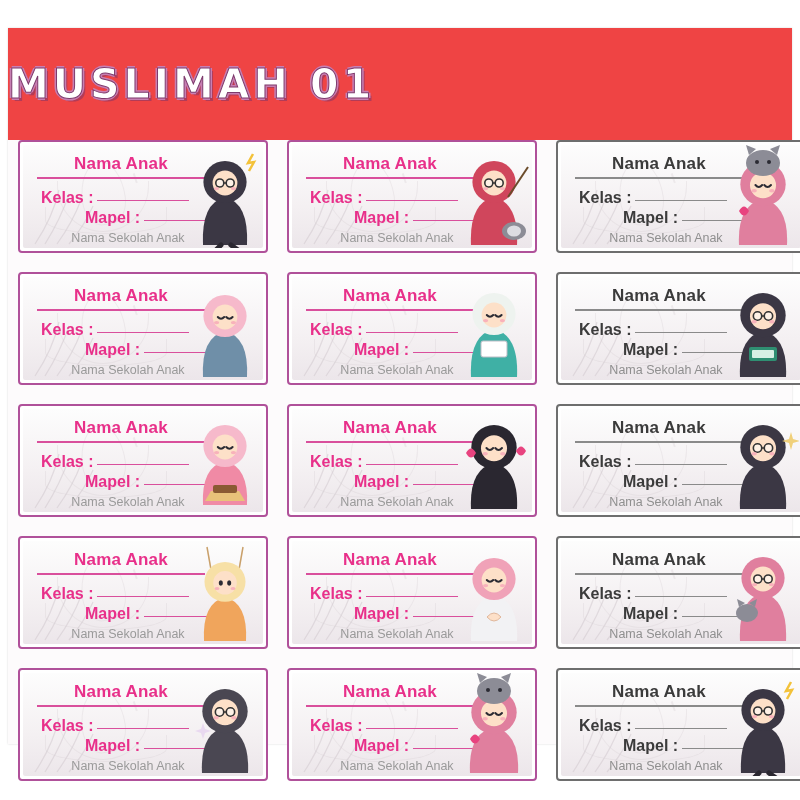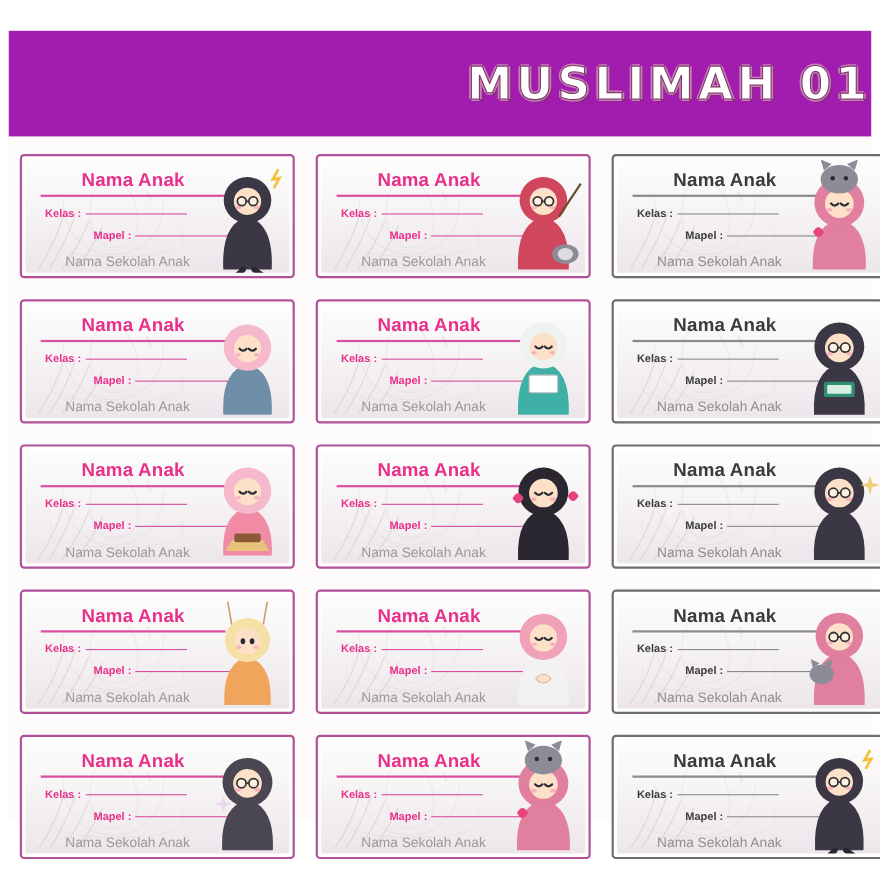--- a/index.html
+++ b/index.html
@@ -20,25 +20,25 @@
     width: 784px;
     height: 716px;
     background: #fdfbfc;
     box-shadow: 0 0 2px rgba(0,0,0,0.15);
   }
   .header {
     position: absolute;
     left: 0;
     top: 0;
     width: 784px;
-    height: 96px;
-    background: #a21caf;
+    height: 112px;
+    background: #ef4444;
     display: flex;
     align-items: center;
-    justify-content: flex-end;
+    justify-content: flex-start;
   }
   .header-title {
     font-family: "DejaVu Sans", sans-serif;
     font-weight: bold;
     font-size: 41px;
     letter-spacing: 4px;
     color: #ffffff;
     -webkit-text-stroke: 1px #7d3a6c;
     text-shadow:
        2px 0 0 #c87fb3, -2px 0 0 #c87fb3,
@@ -116,39 +116,39 @@
     left: 14px;
     top: 32px;
     width: 168px;
     height: 2px;
     background: #d94f9c;
   }
   .label.gray .name-rule { background: #8a8a8a; }
   .field {
     position: absolute;
     left: 18px;
-    font-size: 10px;
+    font-size: 16px;
     font-weight: bold;
     color: #e8308a;
     white-space: nowrap;
   }
   .label.gray .field { color: #3b3b3b; }
   .field.kelas { top: 44px; }
   .field.mapel { top: 64px; margin-left: 44px; }
   .field .dots {
     display: inline-block;
     width: 92px;
     border-bottom: 1.5px solid #d94f9c;
     margin-left: 4px;
     vertical-align: 2px;
   }
   .label.gray .field .dots { border-bottom-color: #8a8a8a; }
   .school {
     position: absolute;
-    left: 8px;
+    left: 20px;
     top: 86px;
     width: 170px;
     text-align: center;
     font-size: 12.5px;
     color: #9a9a9a;
   }
   .label.gray .school { color: #8f8f8f; }
   .art {
     position: absolute;
     right: 2px;

